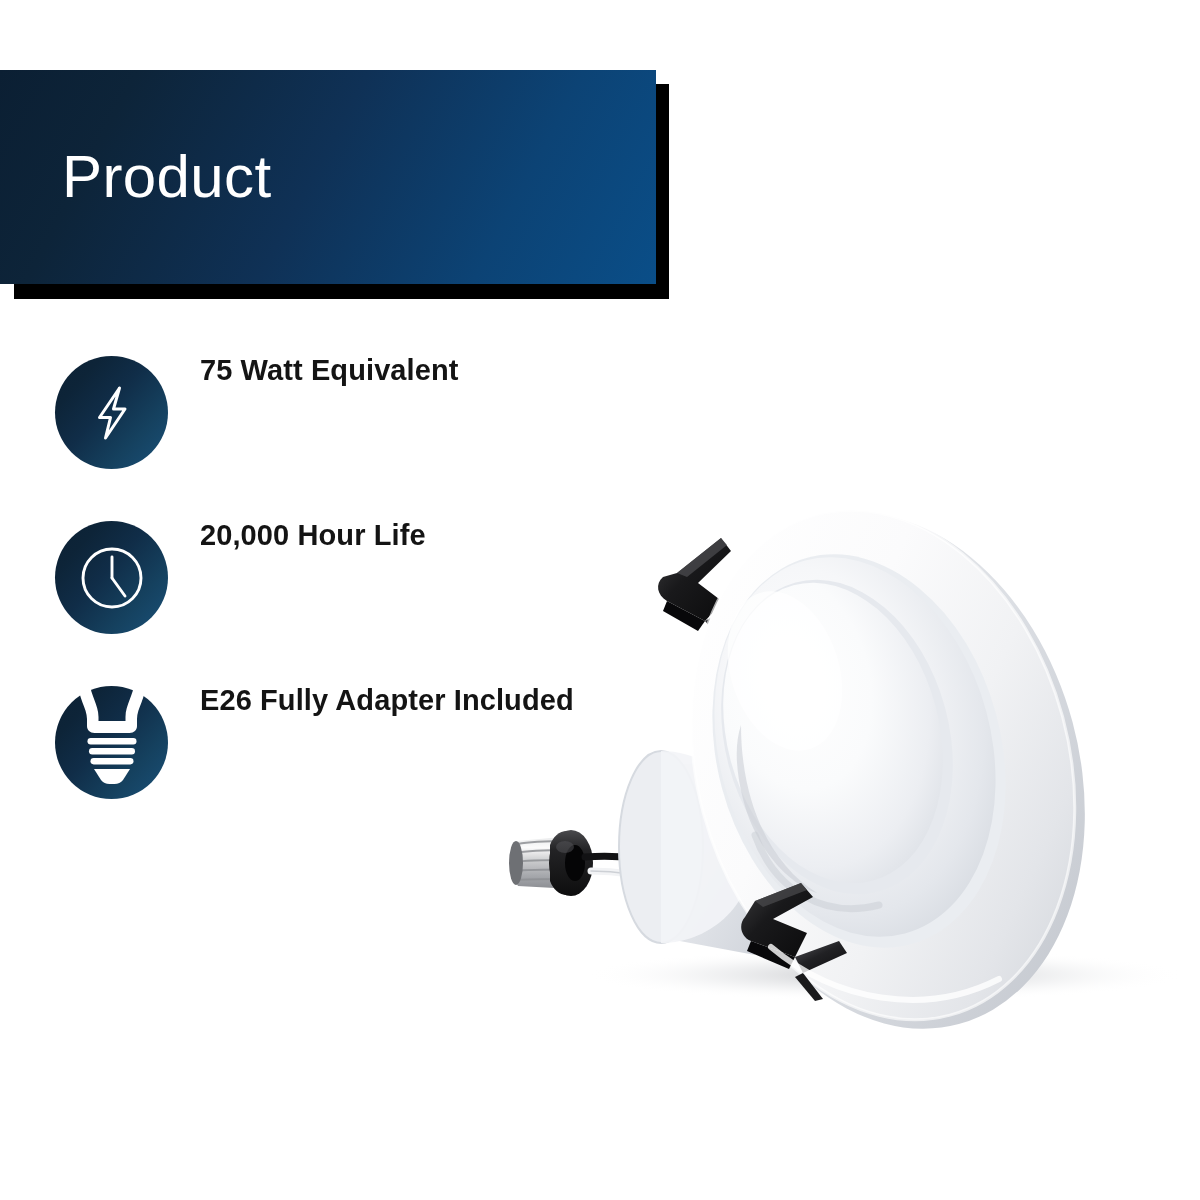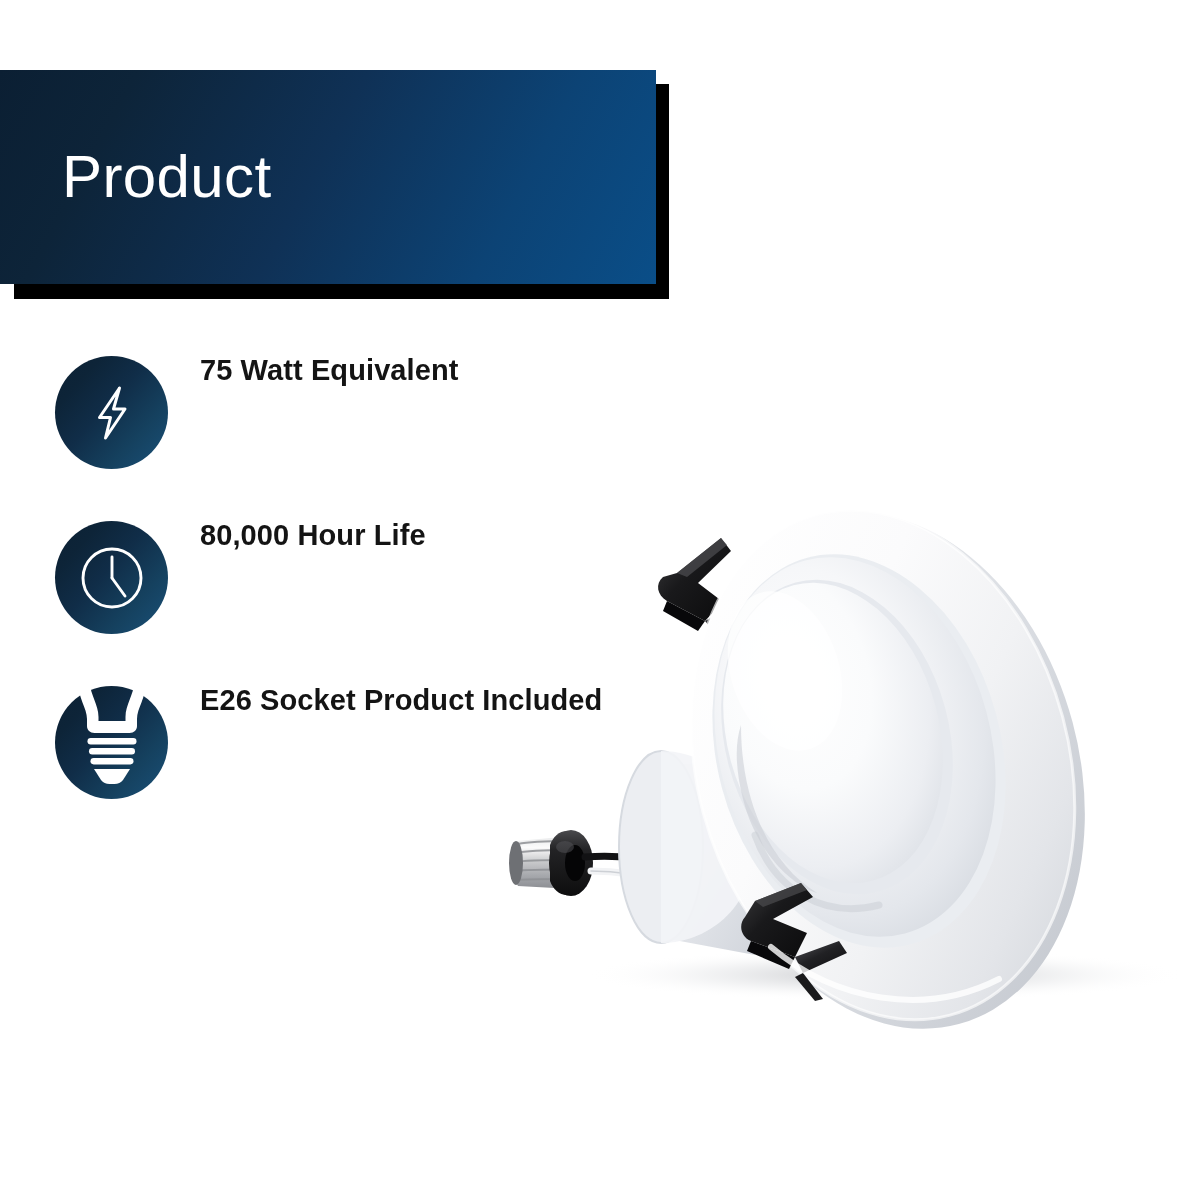--- a/index.html
+++ b/index.html
@@ -130,21 +130,21 @@
 
 
     <div class="spec-row">
       <div class="icon-circle">
         <svg width="72" height="72" viewBox="0 0 72 72" fill="none">
           <circle cx="36" cy="36" r="29" stroke="#ffffff" stroke-width="2.9" fill="none"></circle>
           <path d="M36 36 L36 15" stroke="#ffffff" stroke-width="2.9" stroke-linecap="round"></path>
           <path d="M36 36 L49 54" stroke="#ffffff" stroke-width="2.9" stroke-linecap="round"></path>
         </svg>
       </div>
-      <div class="spec-label">80,000 Hour Life</div>
+      <div class="spec-label">20,000 Hour Life</div>
     </div>
 
 
     <div class="spec-row">
       <div class="icon-circle">
         <svg width="104" height="110" viewBox="0 0 104 110" fill="none">
           <g fill="#ffffff">
 
             <path d="M18 -6 C18 10 27 20 27 31 L27 38 C27 42 30 45 34.5 45
                      L69.5 45 C74 45 77 42 77 38 L77 31 C77 20 86 10 86 -6
@@ -153,21 +153,21 @@
 
             <rect x="27.5" y="50" width="49" height="6.4" rx="3.2"></rect>
             <rect x="29" y="60" width="46" height="6.4" rx="3.2"></rect>
             <rect x="30.5" y="70" width="43" height="6.4" rx="3.2"></rect>
 
             <path d="M34 81 L70 81 L63 92 C61 94.6 58 96 54.5 96 L49.5 96
                      C46 96 43 94.6 41 92 Z"></path>
           </g>
         </svg>
       </div>
-      <div class="spec-label">E26 Socket Product Included</div>
+      <div class="spec-label">E26 Fully Adapter Included</div>
     </div>
 
   </div>
 
   <div class="product">
     <svg width="745" height="640" viewBox="0 0 745 640">
       <defs>
 
         <linearGradient id="trimFace" x1="0.12" y1="0.05" x2="0.88" y2="0.95">
           <stop offset="0%" stop-color="#ffffff"></stop>

